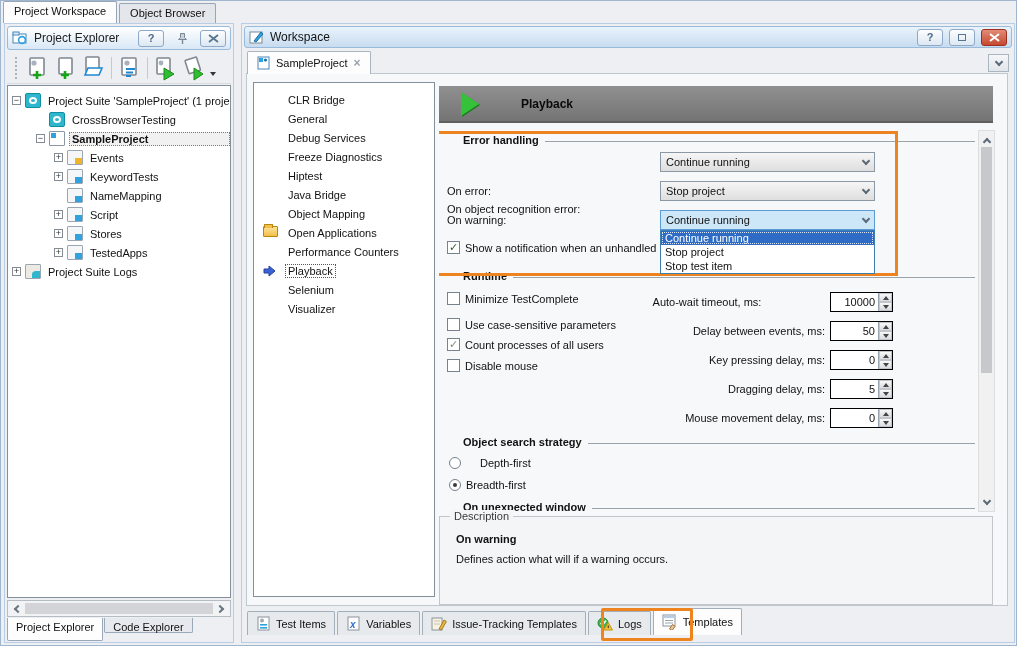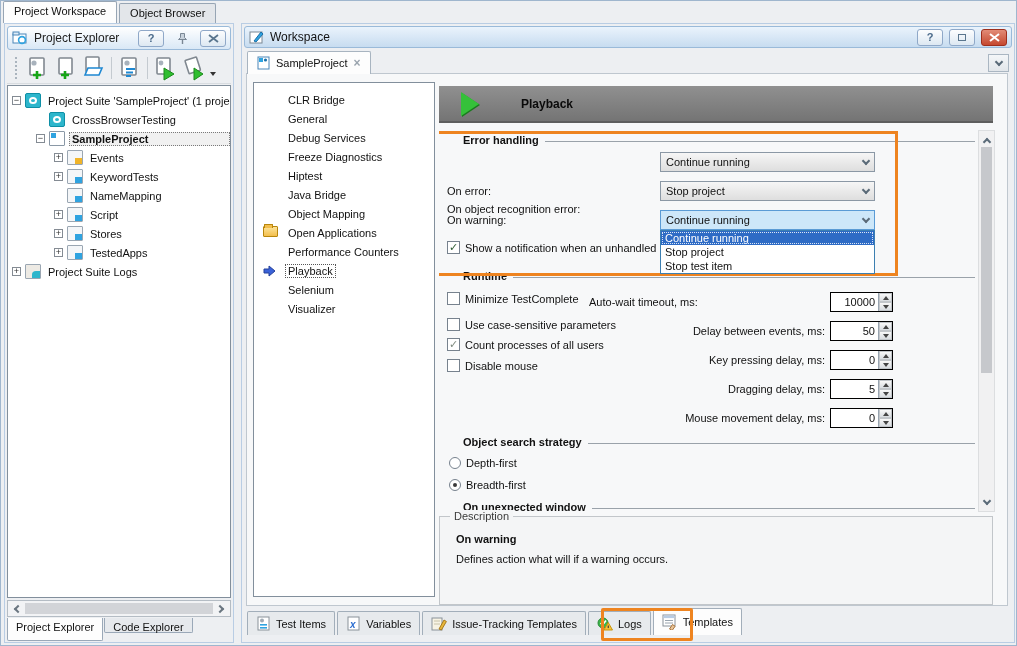--- a/index.html
+++ b/index.html
@@ -389,21 +389,21 @@
           </div>
           <div style="position:absolute;left:8px;top:208px;display:flex;align-items:center;gap:5px;text-align:right;">
             <span class="cb on"></span>
             <span>Count processes of all users</span>
           </div>
           <div style="position:absolute;left:8px;top:229px;display:flex;align-items:center;gap:5px;">
             <span class="cb"></span>
             <span>Disable mouse</span>
           </div>
 
-          <span class="flabel" style="left:150px;top:166px;width:236px;text-align:left;">Auto-wait timeout, ms:</span>
+          <span class="flabel" style="left:150px;top:166px;width:236px;text-align:center;">Auto-wait timeout, ms:</span>
           <div class="spinbox" style="left:391px;top:162px;">
             <span class="sv">10000</span>
             <span class="sbtns">
                 <span class="sb">
                   <i class="tri-u"></i>
                 </span>
                 <span class="sb">
                   <i class="tri-d"></i>
                 </span>
               </span>
@@ -454,21 +454,21 @@
                 <span class="sb">
                   <i class="tri-d"></i>
                 </span>
               </span>
           </div>
 
           <div class="ghead" style="top:306px;">
             <span>Object search strategy</span>
               <i class="gline"></i>
           </div>
-          <div style="position:absolute;left:10px;top:327px;display:flex;align-items:center;gap:5px;justify-content:flex-end;">
+          <div style="position:absolute;left:10px;top:327px;display:flex;align-items:center;gap:19px;justify-content:flex-end;">
             <span class="rb"></span>
             <span>Depth-first</span>
           </div>
           <div style="position:absolute;left:10px;top:349px;display:flex;align-items:center;gap:5px;">
             <span class="rb on"></span>
             <span>Breadth-first</span>
           </div>
 
           <div class="ghead" style="top:371px;">
             <span>On unexpected window</span>

